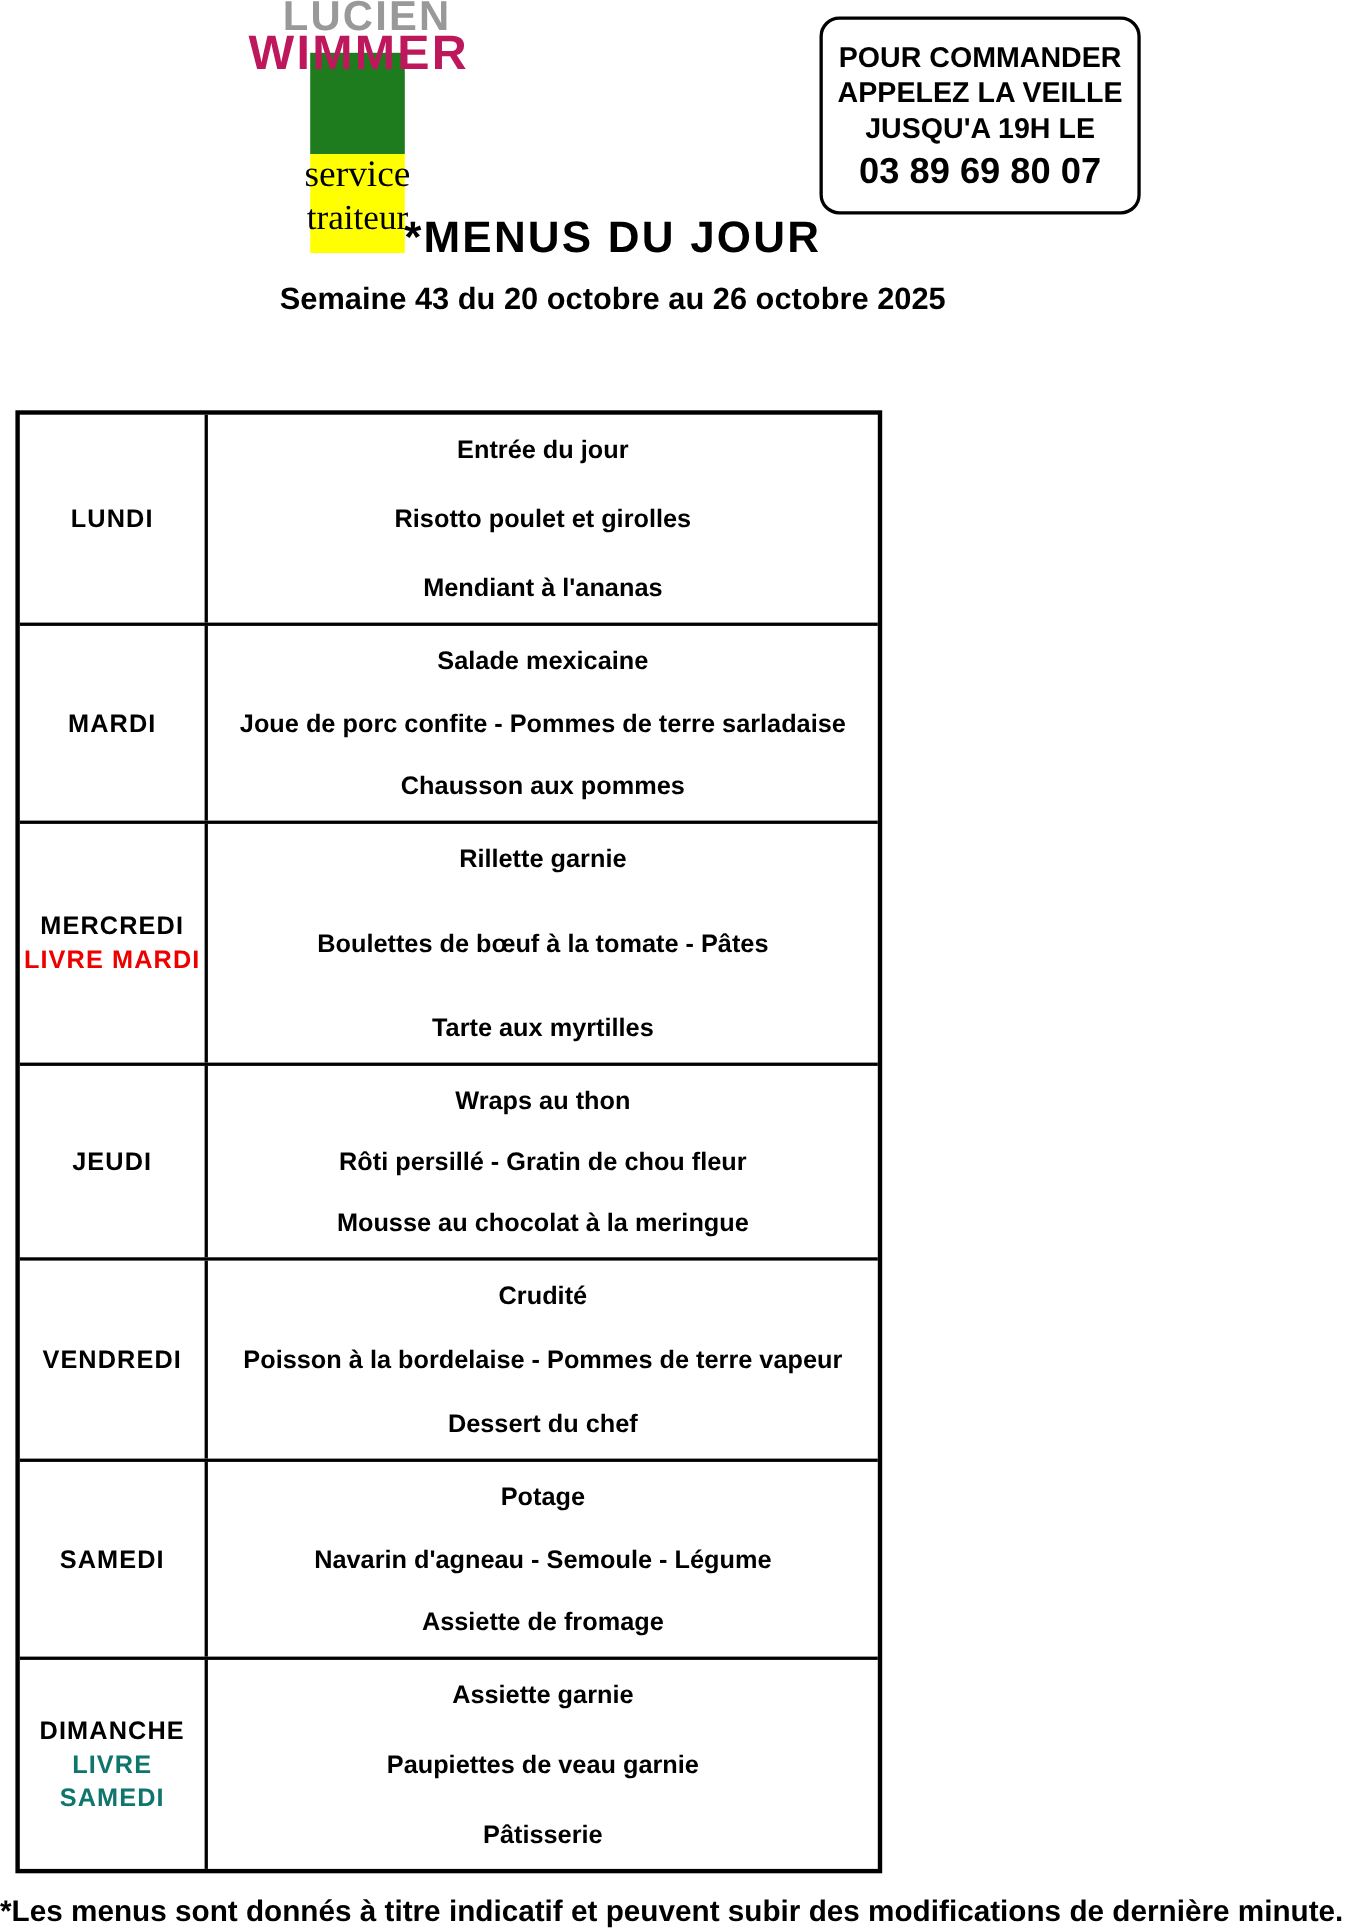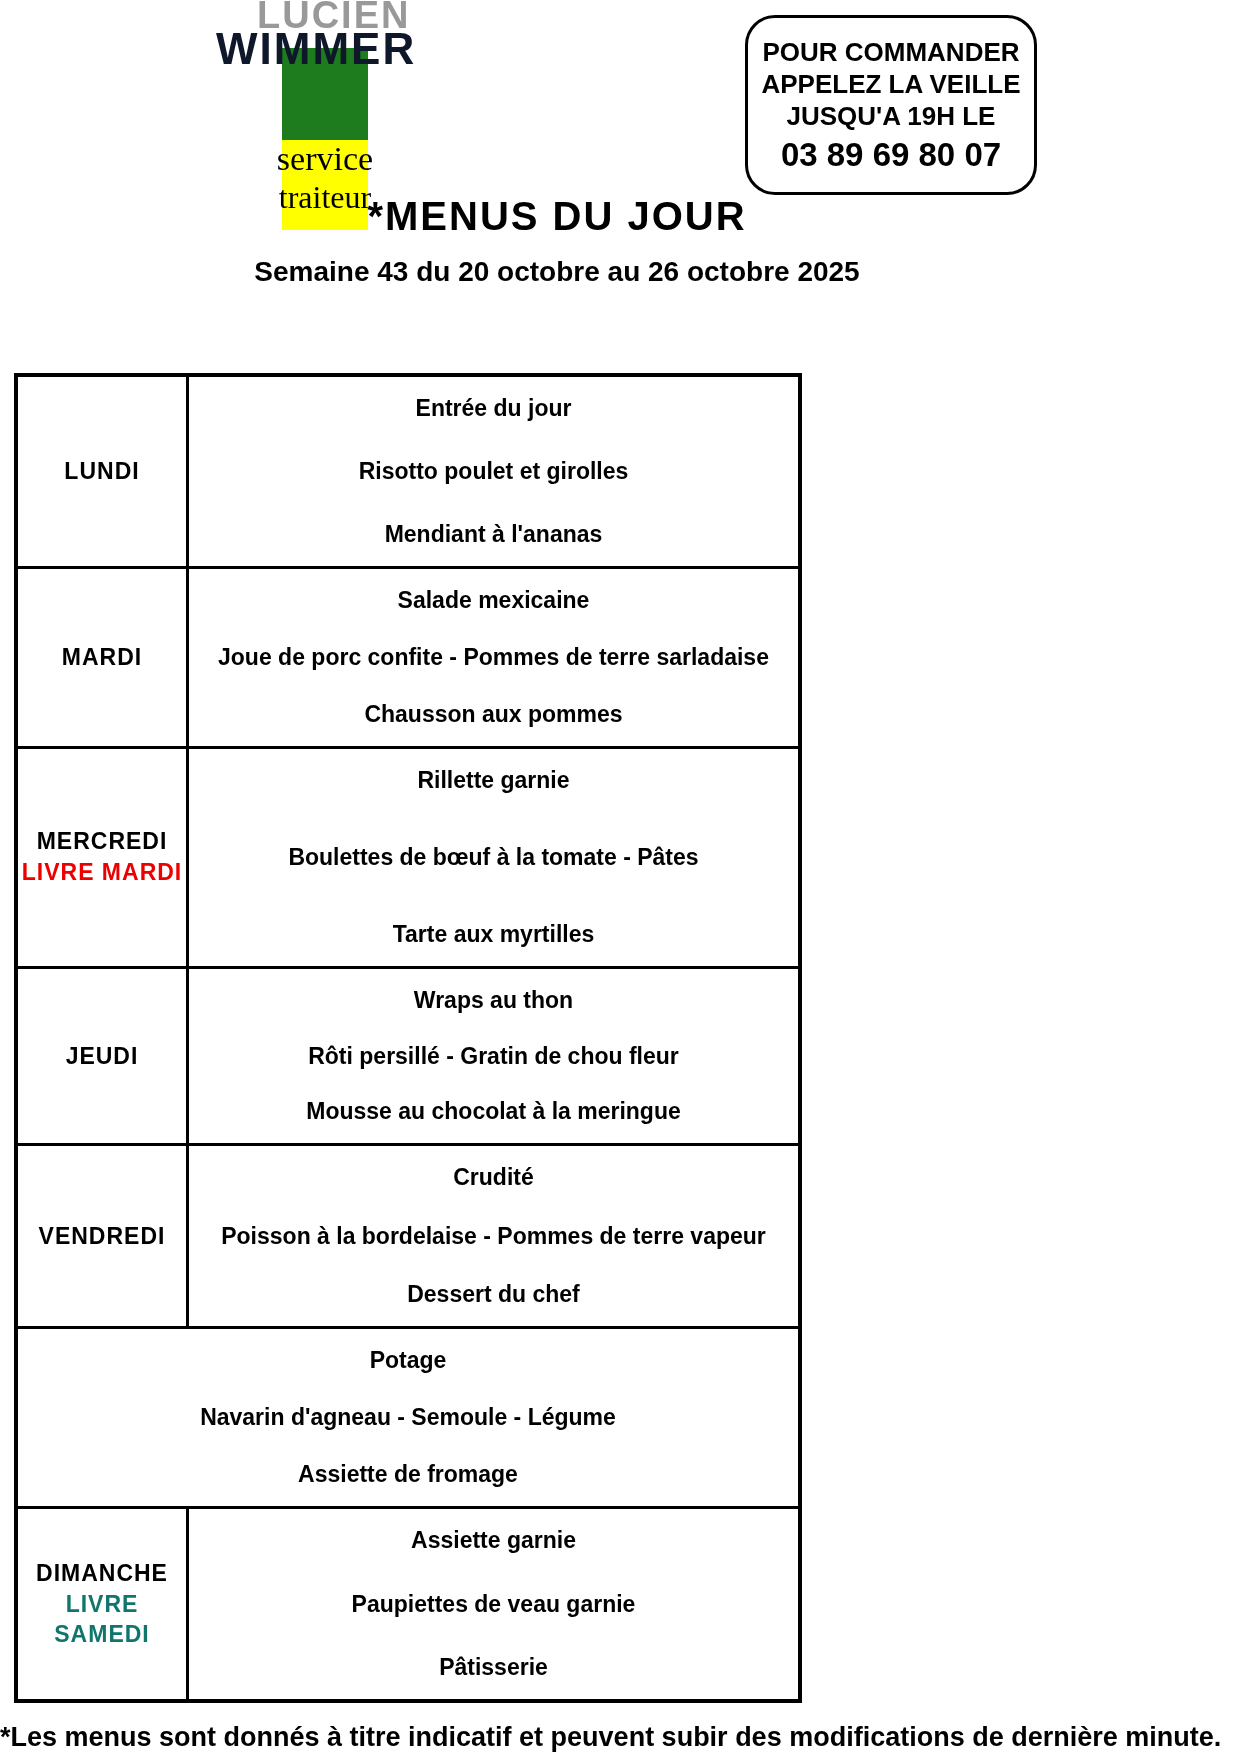--- a/index.html
+++ b/index.html
@@ -20,40 +20,40 @@
   .logo-yellow {
     position: absolute; left: 282px; top: 140px;
     width: 86px; height: 90px; background: #ffff00;
   }
   .logo-lucien {
     position: absolute; left: 257px; top: -6px;
     font-size: 38px; font-weight: bold; color: #999999;
     letter-spacing: 2px; white-space: nowrap; z-index: 2;
   }
   .logo-wimmer {
-    position: absolute; left: 216px; top: 24px;
-    font-size: 44px; font-weight: bold; color: #0f172a;
+    position: absolute; left: 226px; top: 24px;
+    font-size: 44px; font-weight: bold; color: #be185d;
     letter-spacing: 2px; white-space: nowrap; z-index: 2;
   }
   .logo-service {
     position: absolute; left: 250px; top: 140px; width: 150px;
     text-align: center; font-family: "Liberation Serif", serif;
     font-size: 34px; line-height: 37px; z-index: 2;
   }
   .logo-traiteur {
     position: absolute; left: 242px; top: 177px; width: 166px;
     text-align: center; font-family: "Liberation Serif", serif;
     font-size: 32px; line-height: 40px; z-index: 2;
   }
 
   
   .order-box {
     position: absolute; left: 745px; top: 15px;
     width: 292px; height: 180px; box-sizing: border-box;
-    border: 3px solid #000; border-radius: 30px;
+    border: 3px solid #000; border-radius: 18px;
     display: flex; flex-direction: column;
     justify-content: center; align-items: center;
   }
   .order-line { font-size: 26px; font-weight: bold; line-height: 32px; white-space: nowrap; }
   .order-phone { font-size: 33px; font-weight: bold; line-height: 38px; margin-top: 4px; white-space: nowrap; }
 
   
   .page-title {
     position: absolute; left: 0; top: 194px; width: 1114px;
     text-align: center; font-size: 40px; font-weight: bold;
@@ -172,20 +172,24 @@
       <div class="day-name">VENDREDI</div>
 
     </div>
     <div class="items-cell">
         <div class="menu-item">Crudité</div>
         <div class="menu-item">Poisson à la bordelaise - Pommes de terre vapeur</div>
         <div class="menu-item">Dessert du chef</div>
       </div>
   </div>
     <div class="menu-row" style="height: 180px;">
+    <div class="day-cell">
+      <div class="day-name">SAMEDI</div>
+
+    </div>
     <div class="items-cell">
         <div class="menu-item">Potage</div>
         <div class="menu-item">Navarin d'agneau - Semoule - Légume</div>
         <div class="menu-item">Assiette de fromage</div>
       </div>
   </div>
     <div class="menu-row" style="height: 190px;">
     <div class="day-cell">
       <div class="day-name">DIMANCHE</div>
       <div class="day-note" style="color: #0f766e;">LIVRE SAMEDI</div>

